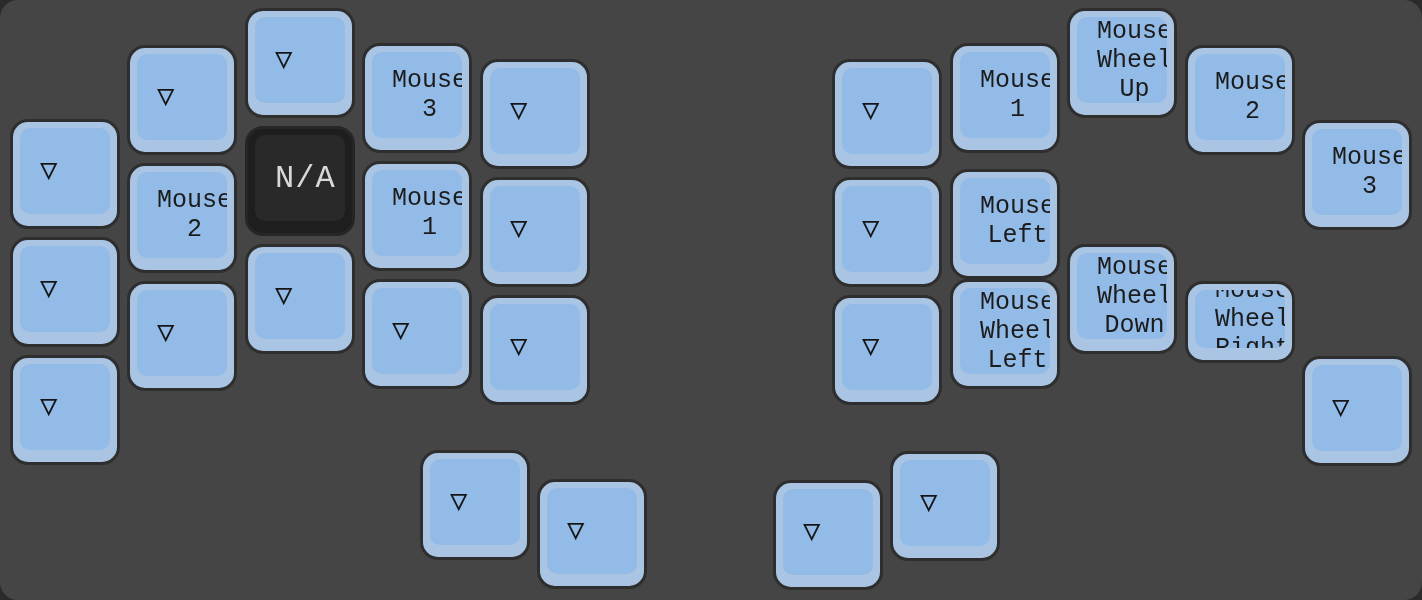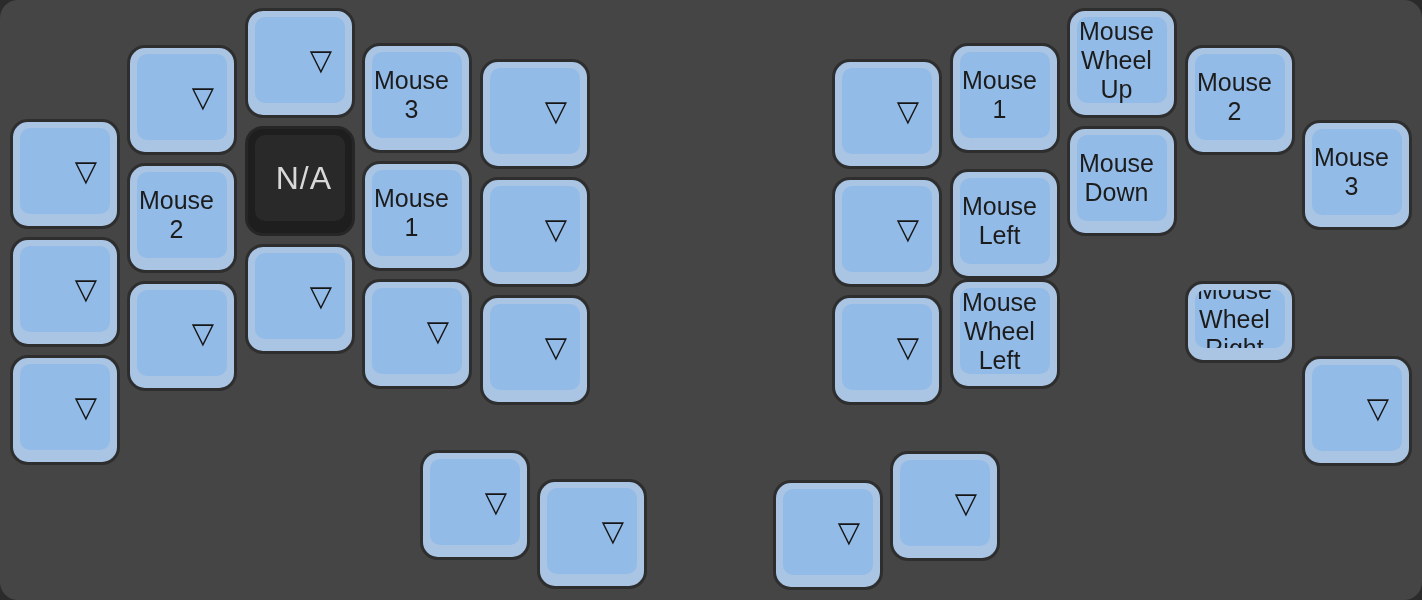--- a/index.html
+++ b/index.html
@@ -20,26 +20,27 @@
     background: var(--key-base, #aac5e3);
     border-radius: 15px;
     box-shadow: 0 0 0 3px rgba(24,24,24,0.5);
     cursor: pointer;
   }
   .key-top {
     position: absolute;
     left: 7px; right: 7px; top: 6px; bottom: 12px;
     background: var(--key-top, #93bbe7);
     border-radius: 10px;
-    display: flex; align-items: center; justify-content: flex-end;
+    display: flex; align-items: center; justify-content: flex-start;
     text-align: center;
-    padding: 0 13px;
+    padding: 0 20px;
     color: var(--key-label, #1c1c1c);
     font-size: 25px; line-height: 29px;
     overflow: hidden;
+    font-family: Liberation Mono, monospace;
   }
   .key-glyph {
     font-size: 29px;
     line-height: 29px;
     color: #151515;
   }
   .key-none { background: var(--none-base, #1e1e1e); box-shadow: 0 0 0 3px rgba(12,12,12,0.55); }
   .key-none .key-top {
     background: var(--none-top, #292929);
     color: var(--none-label, #d8d8d8);
@@ -173,23 +174,23 @@
     <div class="key" style="left: 953px; top: 282px; width: 104px; height: 104px;">
       <div class="key-top">
         <span class="key-label">Mouse Wheel Left</span>
       </div>
     </div>
     <div class="key" style="left: 1070px; top: 11px; width: 104px; height: 104px;">
       <div class="key-top">
         <span class="key-label">Mouse Wheel Up</span>
       </div>
     </div>
-    <div class="key" style="left: 1070px; top: 129px; width: 104px; height: 104px;">
-      <div class="key-top">
-        <span class="key-label">Mouse Down</span>
+    <div class="key" style="left: 1070px; top: 247px; width: 104px; height: 104px;">
+      <div class="key-top">
+        <span class="key-label">Mouse Wheel Down</span>
       </div>
     </div>
     <div class="key" style="left: 1188px; top: 48px; width: 104px; height: 104px;">
       <div class="key-top">
         <span class="key-label">Mouse 2</span>
       </div>
     </div>
     <div class="key" style="left: 1188px; top: 284px; width: 104px; height: 76px;">
       <div class="key-top">
         <span class="key-label">Mouse Wheel Right</span>

